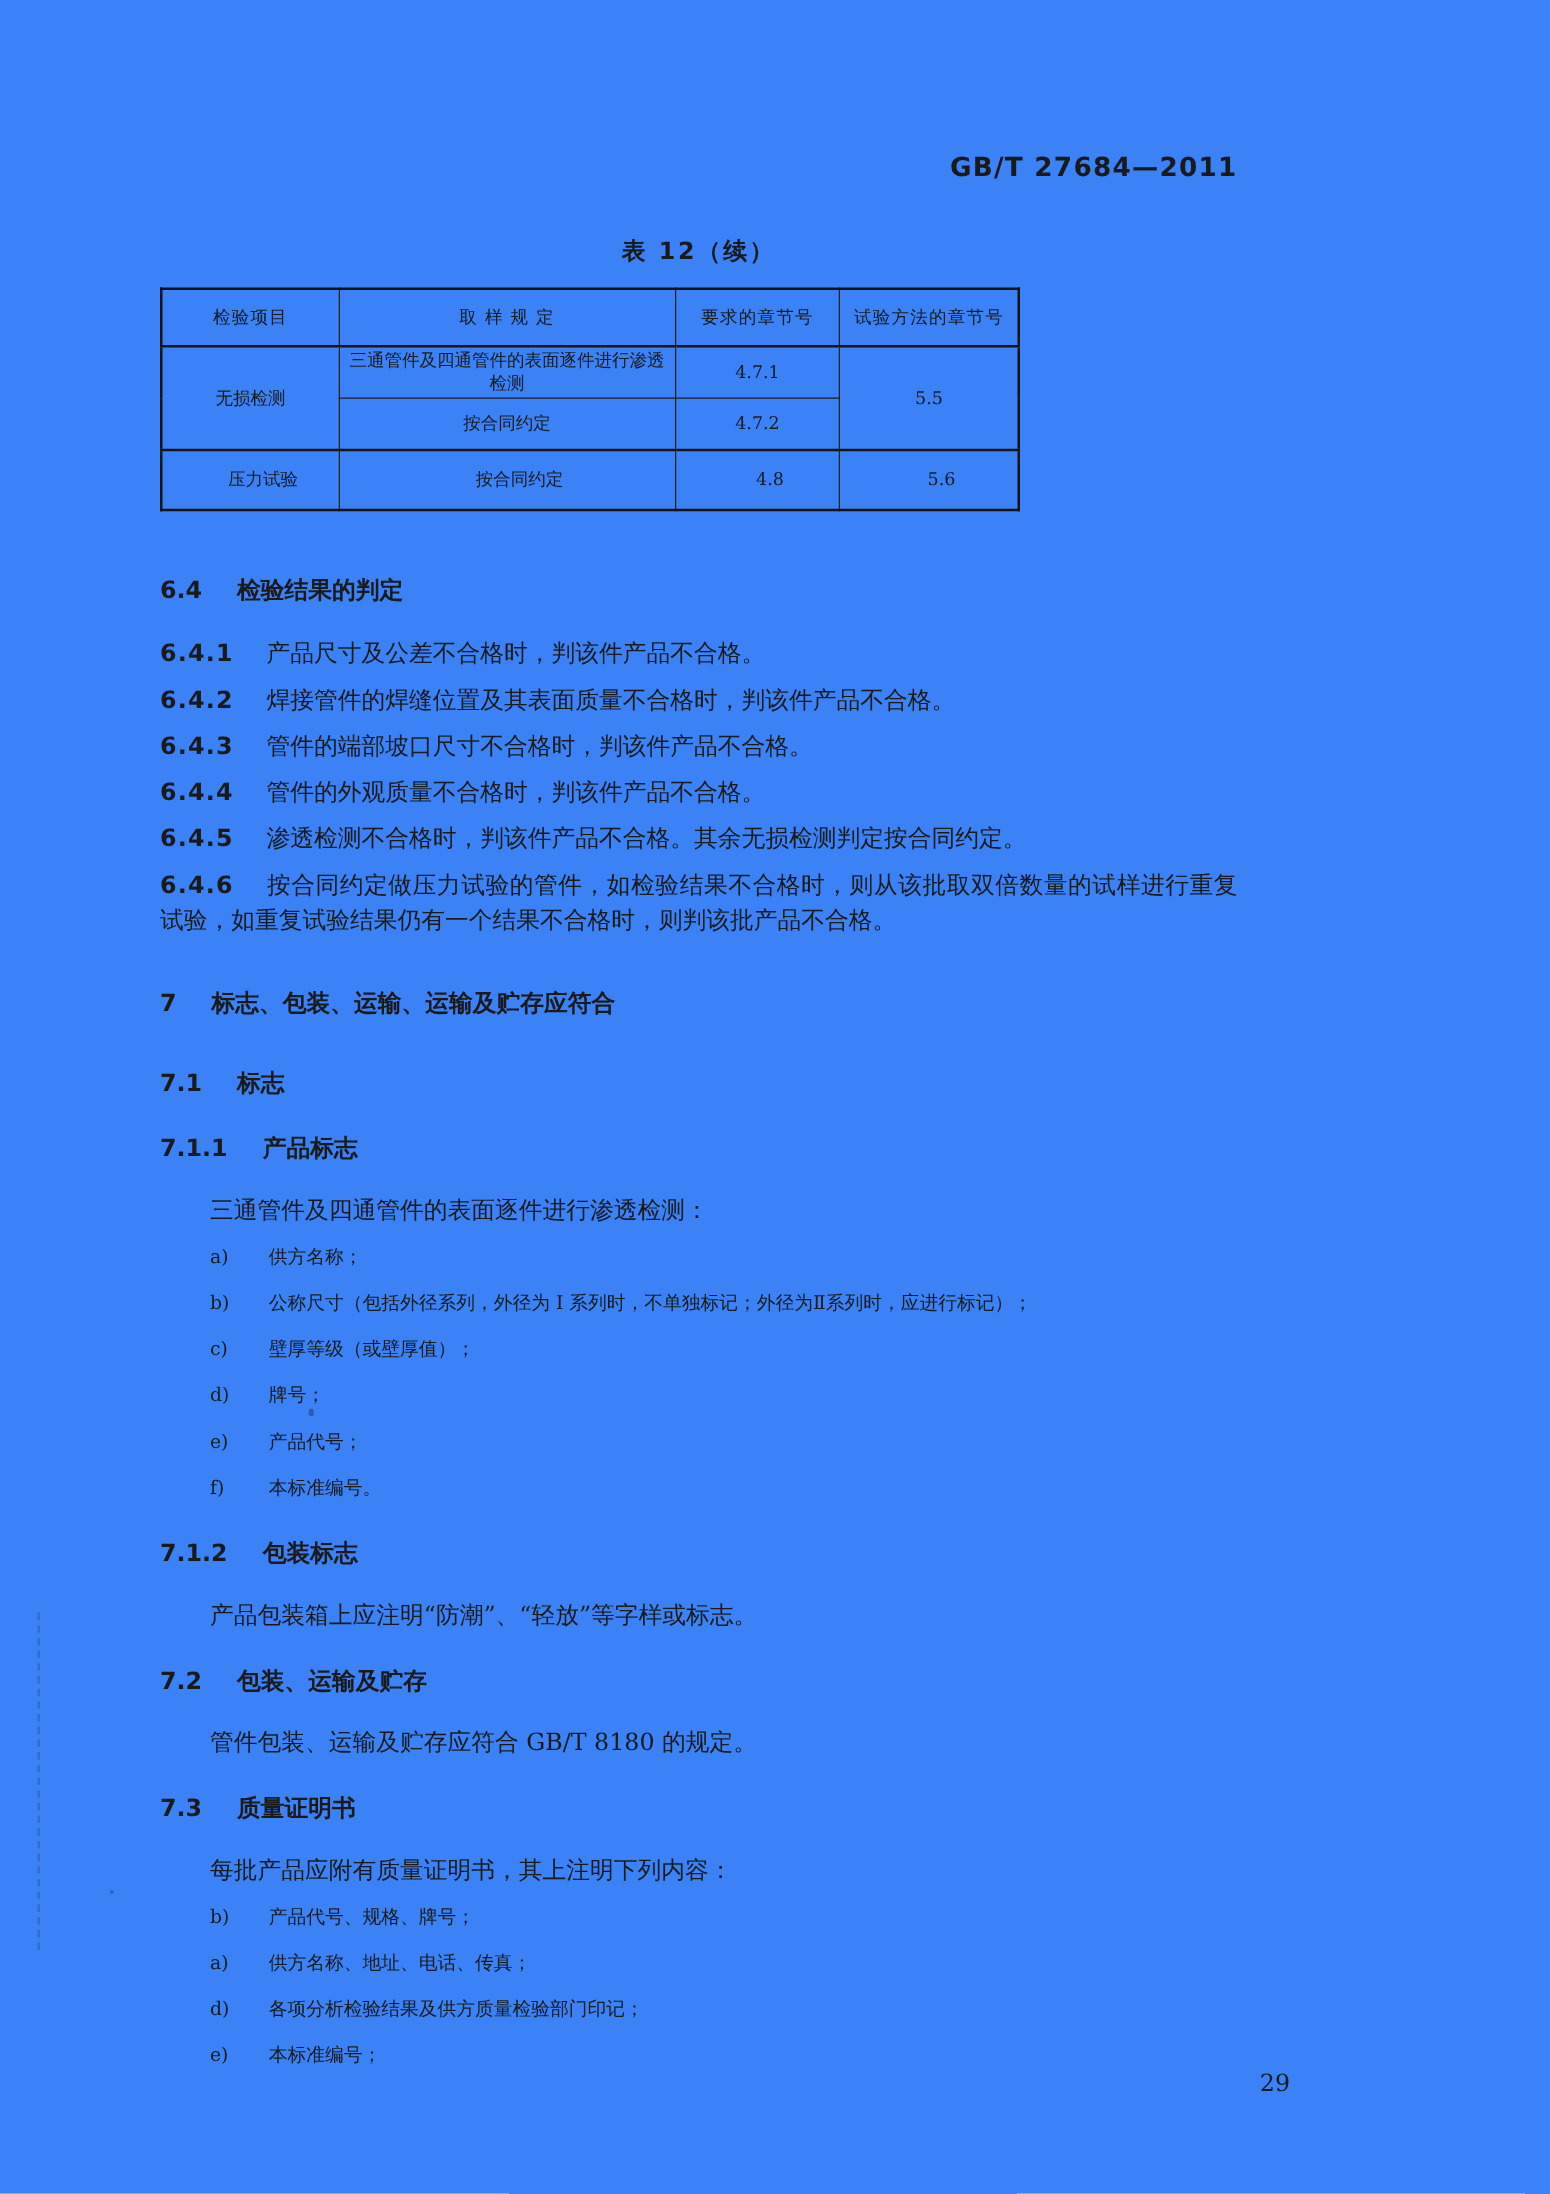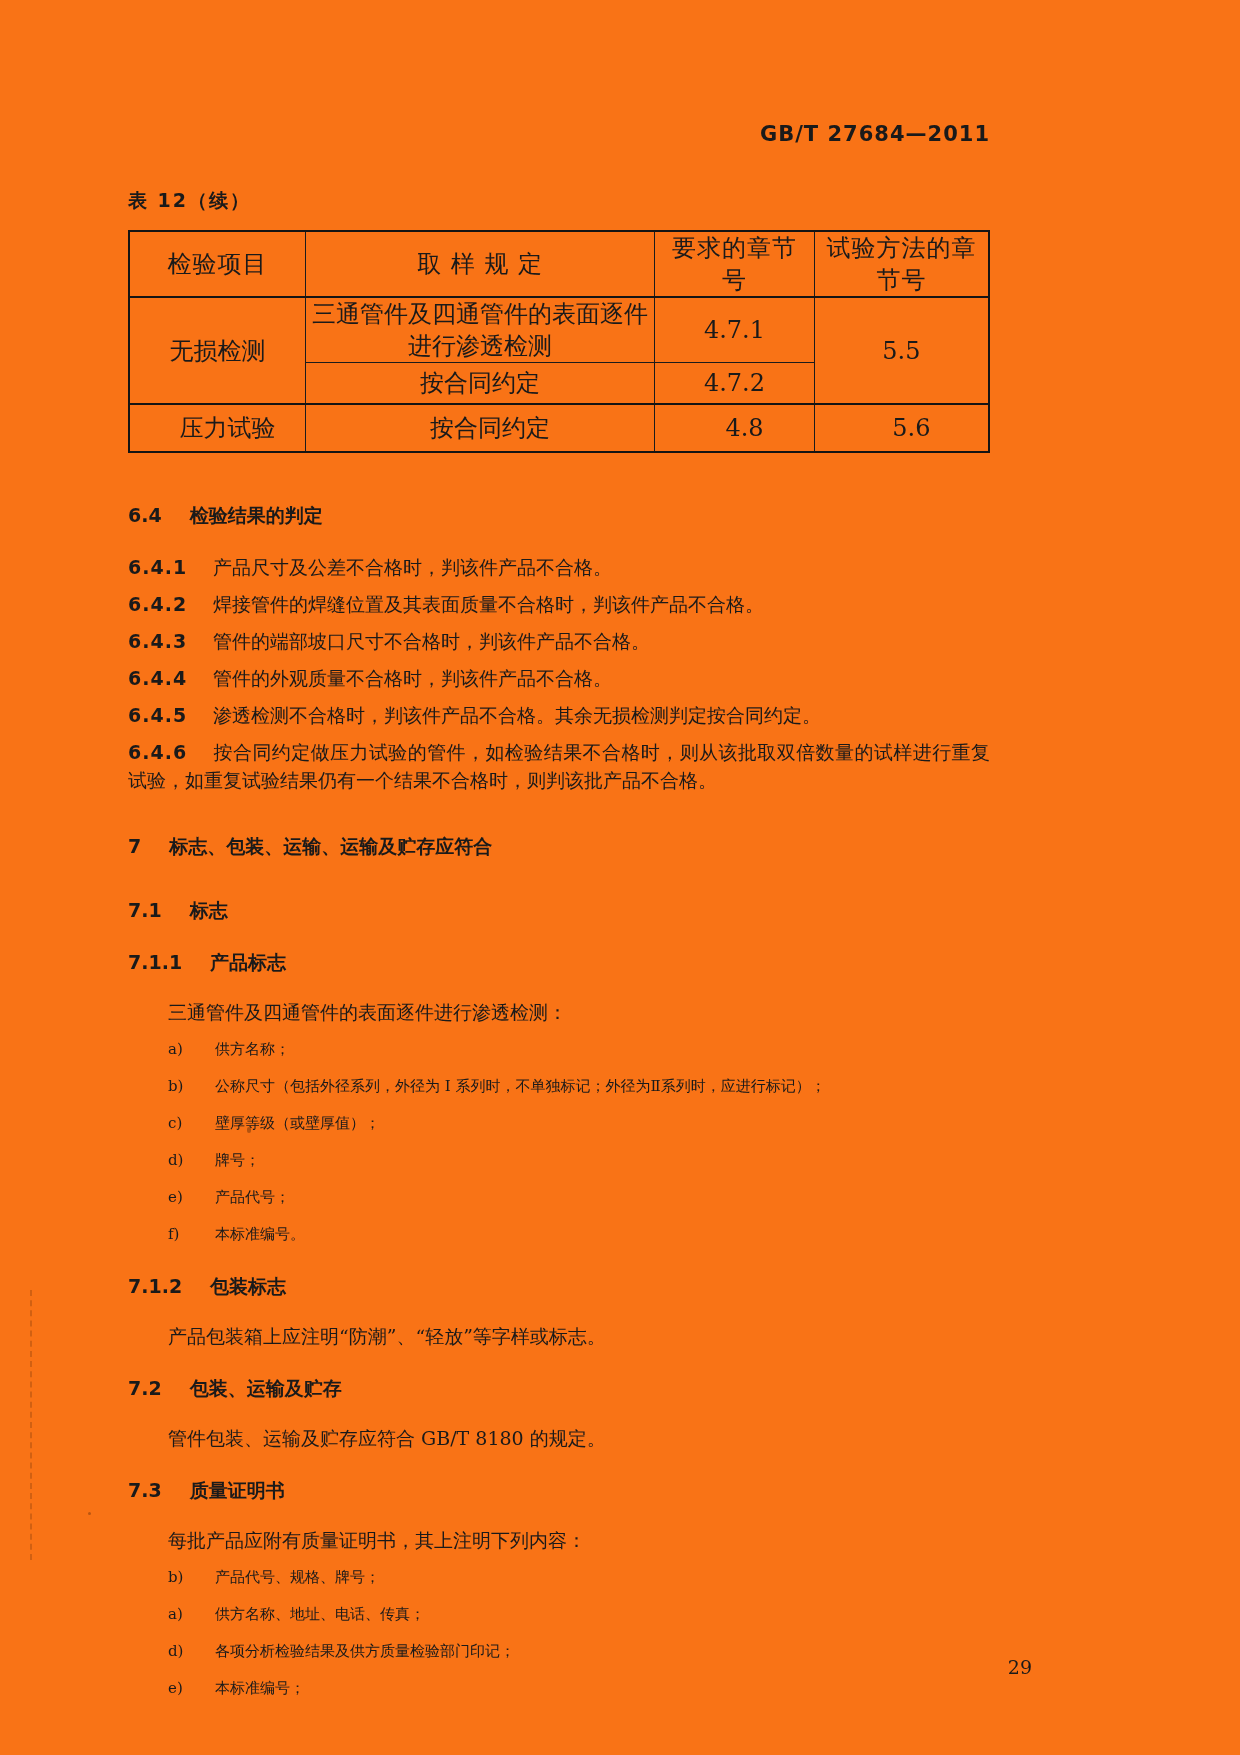--- a/index.html
+++ b/index.html
@@ -1,44 +1,44 @@
 <!DOCTYPE html>
 <html><head>
 <meta charset="utf-8">
 <style>
   html,body { margin:0; padding:0; background:#e8e8e6; }
   .page {
     position:relative;
     width:1240px; height:1755px;
     margin:0 auto;
-    background:#f97316;
+    background:#3b82f6;
     color:#1a1a1a;
     font-family:"DejaVu Serif","Liberation Serif",serif;
     overflow:hidden;
   }
   .content {
     position:absolute; left:128px; top:0; width:862px;
   }
   .std-number {
     margin-top:122px;
     text-align:right;
     font-family:"DejaVu Sans","Liberation Sans",sans-serif;
     font-weight:700; font-size:21px; letter-spacing:1px;
   }
   .table-title {
     margin-top:42px;
-    text-align:left;
+    text-align:center;
     font-family:"DejaVu Sans","Liberation Sans",sans-serif;
     font-weight:700; font-size:19px; letter-spacing:2px;
   }
   table.t12 {
     margin-top:16px;
-    width:862px;
+    width:688px;
     border-collapse:collapse;
-    font-size:24px;
+    font-size:14px;
   }
   table.t12 th, table.t12 td {
     border:1.5px solid #1c1c1c;
     text-align:center; vertical-align:middle;
     padding:0 6px;
     font-weight:400;
   }
   table.t12 { border:2.5px solid #141414; }
   table.t12 thead th { height:44px; border-bottom:2.5px solid #141414; letter-spacing:1px; }
   table.t12 tbody td { height:40px; }

